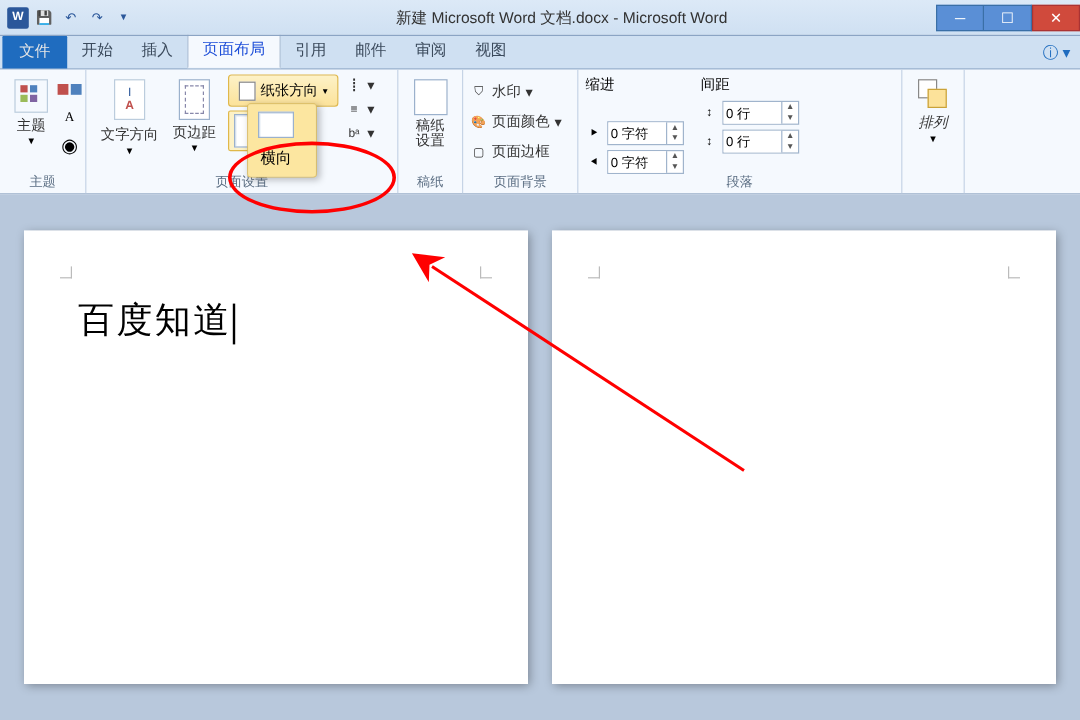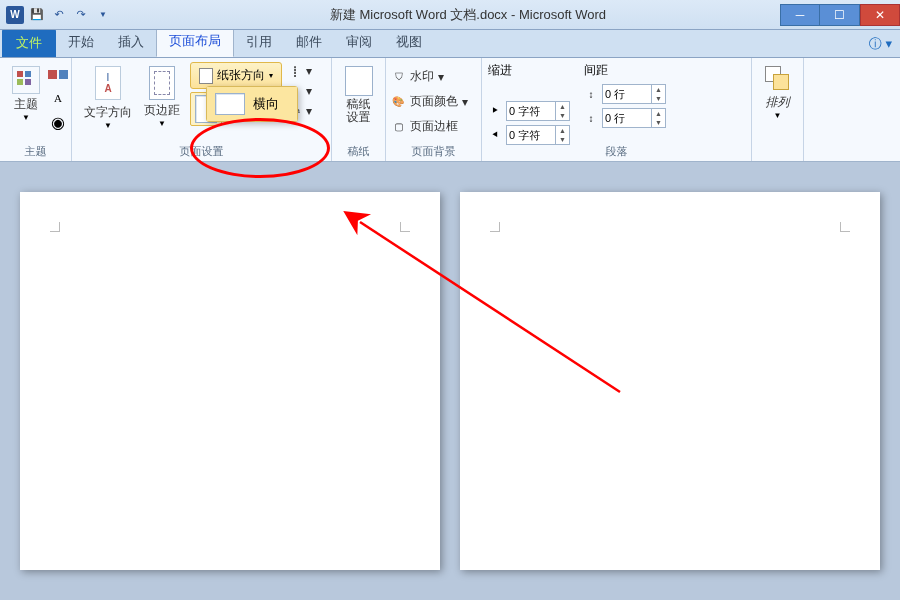--- a/index.html
+++ b/index.html
@@ -8,21 +8,21 @@
     .qat{display:flex;align-items:center;gap:4px;padding-left:6px;}
     .wicon{width:18px;height:18px;background:#2b579a;border-radius:2px;display:inline-flex;align-items:center;justify-content:center;color:#fff;font-size:10px;font-weight:bold;}
     .qbtn{width:18px;height:18px;display:inline-flex;align-items:center;justify-content:center;font-size:11px;color:#2b579a;cursor:pointer;}
     .title{position:absolute;left:0;right:0;text-align:center;font-size:13px;color:#333;pointer-events:none;margin-left:36px;}
     .wincontrols{margin-left:auto;display:flex;}
     .winbtn{width:40px;height:22px;display:flex;align-items:center;justify-content:center;font-size:12px;color:#fff;}
     .min{background:#5a8fd6;border:1px solid #3a6fa6;}
     .max{background:#5a8fd6;border:1px solid #3a6fa6;border-left:none;}
     .close{background:#d04a3c;border:1px solid #a33;}
     .tabbar{height:28px;background:#cfe0f2;display:flex;align-items:flex-end;padding-left:2px;border-bottom:1px solid #8ba4c4;}
-    .filetab{padding:5px 14px;background:#1f6cbf;color:#bef264;font-size:13px;border-radius:2px 2px 0 0;cursor:pointer;}
+    .filetab{padding:5px 14px;background:#1f6cbf;color:#e5e5e5;font-size:13px;border-radius:2px 2px 0 0;cursor:pointer;}
     .tab{padding:6px 12px;font-size:13px;color:#3b4a5c;cursor:pointer;}
     .tab.active{background:#f5f9fe;border:1px solid #a0b4cc;border-bottom:1px solid #f5f9fe;border-radius:3px 3px 0 0;color:#1d4ed8;}
     .help{margin-left:auto;padding:4px 8px;color:#1f6cbf;font-size:13px;}
     .ribbon{height:104px;background:#f5f9fe;border-bottom:1px solid #a0b4cc;display:flex;position:relative;}
     .group{border-right:1px solid #c6d4e6;padding:4px 6px 0;display:flex;flex-direction:column;position:relative;}
     .glabel{position:absolute;bottom:2px;left:0;right:0;text-align:center;font-size:11px;color:#5a6d82;}
     .grow{display:flex;}
     .bigbtn{display:flex;flex-direction:column;align-items:center;justify-content:flex-start;padding:4px 6px;cursor:pointer;}
     .bigbtn .lbl{font-size:12px;color:#333;margin-top:2px;}
     .themeicon{width:28px;height:28px;border:1px solid #bcd;display:flex;align-items:center;justify-content:center;}
@@ -33,21 +33,21 @@
     .pageic{width:14px;height:16px;background:#fff;border:1px solid #888;position:relative;}
     .smallcmd{font-size:12px;color:#333;display:flex;align-items:center;gap:4px;margin:2px 0;cursor:pointer;white-space:nowrap;}
     .smallic{width:14px;height:14px;display:inline-flex;align-items:center;justify-content:center;font-size:10px;}
     .spin{display:flex;border:1px solid #a0b4cc;background:#fff;height:20px;margin:2px 0;}
     .spin input{border:none;width:48px;font-size:11px;padding:0 2px;outline:none;}
     .spin .arrows{display:flex;flex-direction:column;border-left:1px solid #a0b4cc;}
     .spin .arrows span{font-size:7px;line-height:9px;padding:0 3px;cursor:pointer;color:#555;}
     .labelpair{display:flex;flex-direction:column;}
     .pairrow{display:flex;align-items:center;gap:4px;}
     .dropdown{position:absolute;left:206px;top:86px;background:#fdf5d6;border:1px solid #d9b95a;border-radius:3px;box-shadow:2px 2px 6px rgba(0,0,0,0.25);z-index:5;}
-    .dditem{display:flex;align-items:center;gap:8px;padding:6px 18px 6px 8px;cursor:pointer;font-size:13px;}
+    .dditem{display:flex;align-items:center;gap:8px;padding:6px 18px 6px 8px;cursor:pointer;font-size:13px;flex-direction:column;}
     .dditem.hover{background:#fce6a0;}
     .orientic{width:30px;height:30px;background:#fff;border:1px solid #9bb1cc;box-shadow:inset 1px 1px 0 #dde6f1;}
     .orientic.portrait{width:22px;height:28px;}
     .orientic.landscape{width:30px;height:22px;}
     .docarea{height:438px;background:#b8c8dc;display:flex;padding:30px 20px;gap:20px;position:relative;}
     .page{background:#fff;box-shadow:2px 2px 8px rgba(0,0,0,0.35);position:relative;flex:1;}
     .page .corner{position:absolute;width:10px;height:10px;border:1px solid #bbb;}
     .corner.tl{top:30px;left:30px;border-right:none;border-bottom:none;transform:rotate(180deg);}
     .corner.tr{top:30px;right:30px;border-left:none;border-bottom:none;transform:rotate(180deg);}
     .doctext{position:absolute;top:55px;left:45px;font-family:"SimSun",serif;font-size:30px;color:#000;letter-spacing:2px;}
@@ -247,20 +247,21 @@
     <span>横向</span>
   </div>
 </div>
 
 <div class="redcircle"></div>
 
 <div class="docarea">
   <div class="page">
     <div class="corner tl"></div>
     <div class="corner tr"></div>
+    <div class="doctext"><span>百度知道</span><span class="cursor"></span></div>
   </div>
   <div class="page">
     <div class="corner tl"></div>
     <div class="corner tr"></div>
   </div>
 
   <svg class="annot" style="left:0;top:0;" width="900" height="438">
     <defs>
         <marker id="ah" markerWidth="12" markerHeight="12" refX="2" refY="5" orient="auto">
           <path d="M0,0 L10,5 L0,10 L3,5 Z" fill="red"></path>

